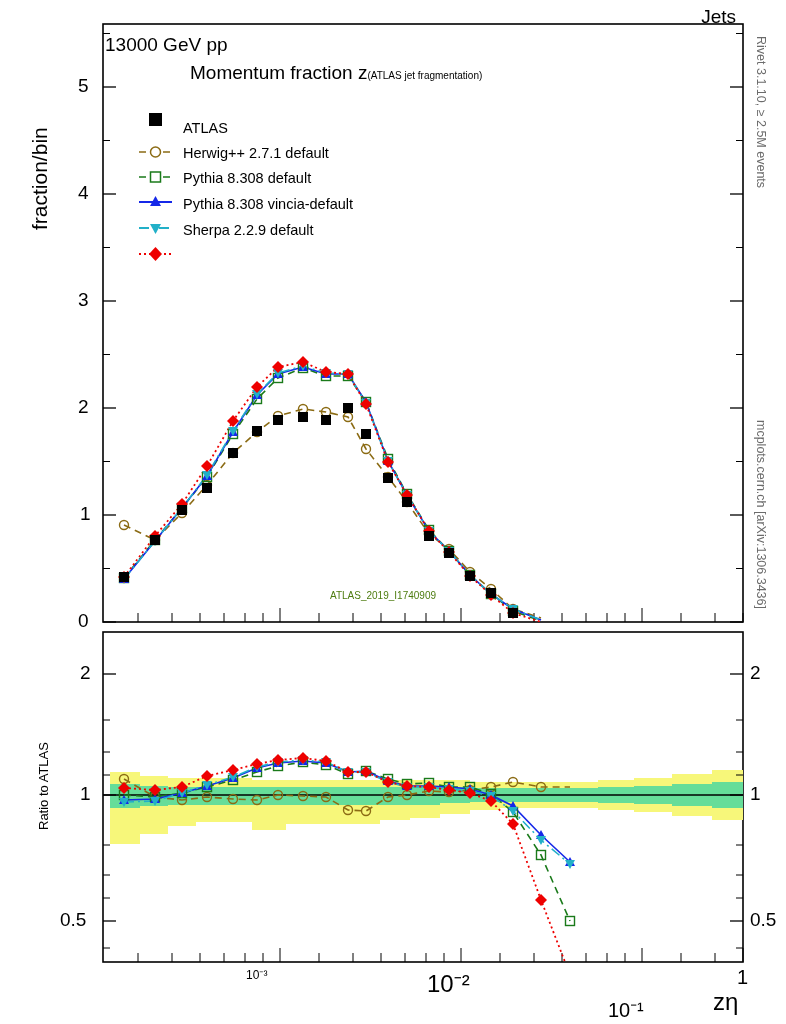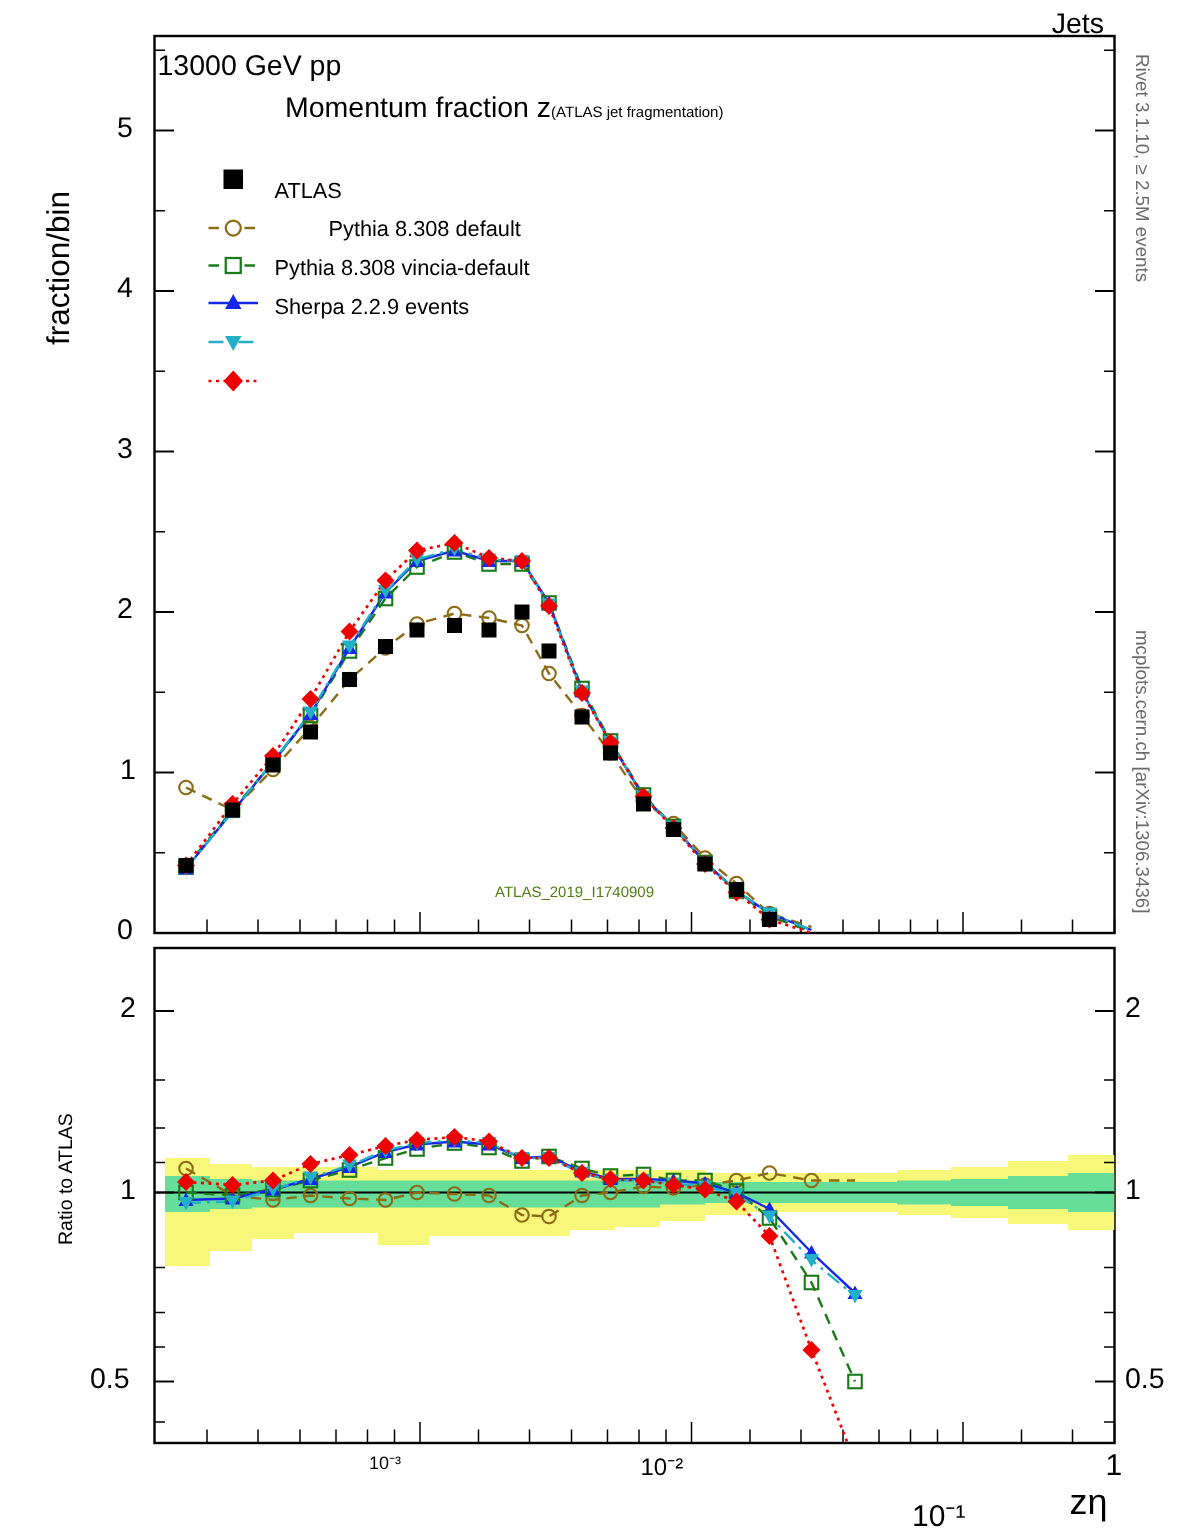--- a/index.html
+++ b/index.html
@@ -479,40 +479,41 @@
       <polygon points="155.5,196 161,206 150,206" fill="#1528e8"></polygon>
       <line x1="139" y1="228" x2="172" y2="228" stroke="#22b0c8" stroke-width="1.8" stroke-dasharray="10,4,2,4"></line>
       <polygon points="155.5,234 161,224 150,224" fill="#22b0c8"></polygon>
       <line x1="139" y1="254" x2="172" y2="254" stroke="#ee0000" stroke-width="1.8" stroke-dasharray="2,3"></line>
       <polygon points="155.5,247 162,254 155.5,261 149,254" fill="#ee0000"></polygon>
     </g>
   </svg>
 
   <div class="abs" style="left:183px; top:117px;">
     <div class="txt legtxt" style="height:25px;line-height:22px;">ATLAS</div>
-    <div class="txt legtxt" style="height:26px;line-height:22px;margin-left:36px;">Pythia 8.308 default</div>
+    <div class="txt legtxt" style="height:25px;line-height:22px;">Herwig++ 2.7.1 default</div>
+    <div class="txt legtxt" style="height:26px;line-height:22px;">Pythia 8.308 default</div>
     <div class="txt legtxt" style="height:26px;line-height:22px;">Pythia 8.308 vincia-default</div>
-    <div class="txt legtxt" style="height:25px;line-height:22px;">Sherpa 2.2.9 events</div>
+    <div class="txt legtxt" style="height:25px;line-height:22px;">Sherpa 2.2.9 default</div>
   </div>
 
   <div class="abs txt" style="left:78px; top:610px; font-size:19px;">0</div>
   <div class="abs txt" style="left:80px; top:503px; font-size:19px;">1</div>
   <div class="abs txt" style="left:78px; top:396px; font-size:19px;">2</div>
   <div class="abs txt" style="left:78px; top:289px; font-size:19px;">3</div>
   <div class="abs txt" style="left:78px; top:182px; font-size:19px;">4</div>
   <div class="abs txt" style="left:78px; top:75px; font-size:19px;">5</div>
 
   <div class="abs txt" style="left:80px; top:662px; font-size:19px;">2</div>
   <div class="abs txt" style="left:80px; top:783px; font-size:19px;">1</div>
   <div class="abs txt" style="left:60px; top:909px; font-size:19px;">0.5</div>
 
   <div class="abs txt" style="left:750px; top:662px; font-size:19px;">2</div>
   <div class="abs txt" style="left:750px; top:783px; font-size:19px;">1</div>
   <div class="abs txt" style="left:750px; top:909px; font-size:19px;">0.5</div>
 
   <div class="abs txt" style="left:246px; top:966px; font-size:12px;">10⁻³</div>
-  <div class="abs txt" style="left:427px; top:966px; font-size:16px;">10⁻²</div>
+  <div class="abs txt" style="left:427px; top:966px; font-size:24px;">10⁻²</div>
   <div class="abs txt" style="left:608px; top:966px; font-size:20px;margin-top:30px;">10⁻¹</div>
   <div class="abs txt" style="left:737px; top:966px; font-size:20px;">1</div>
 
   <div class="abs txt" style="left:713px; top:988px; font-size:24px;">zη</div>
 
 </div>
 
 </body></html>

